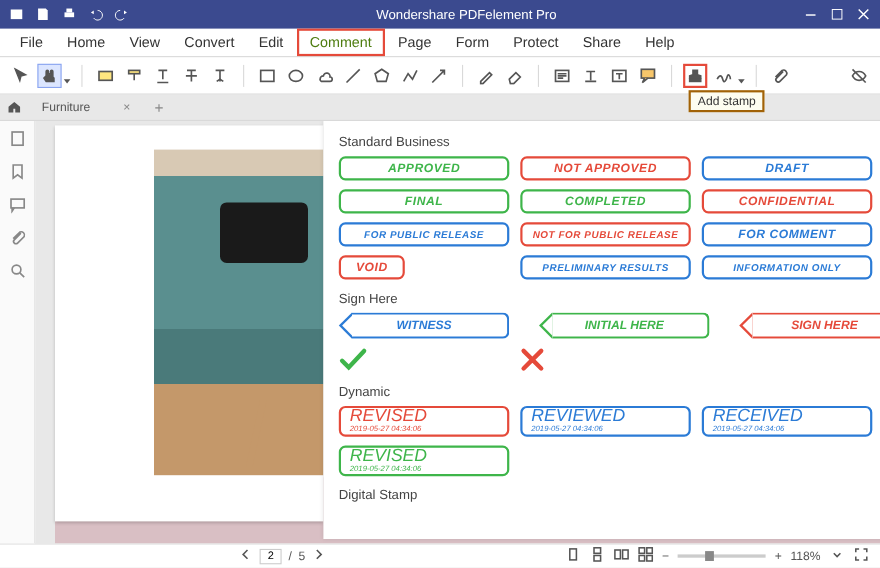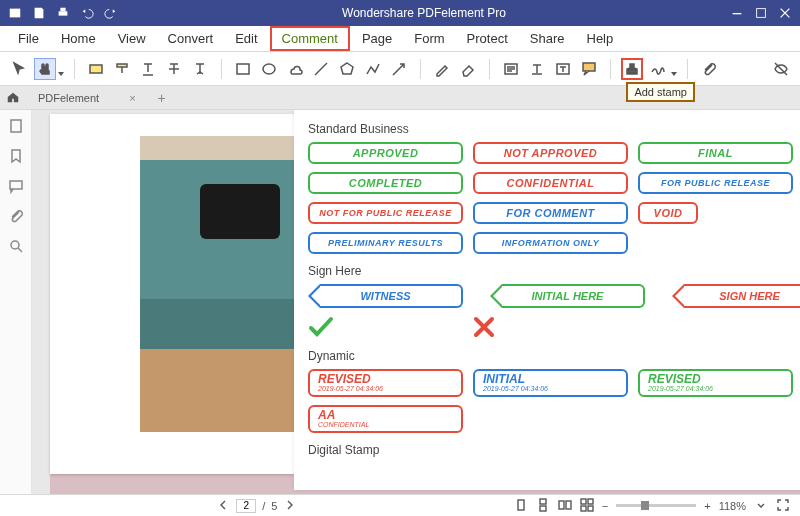--- a/index.html
+++ b/index.html
@@ -71,21 +71,21 @@
   .arrow-stamp::after { content:""; position:absolute; left:3px; top:3px; width:0; height:0; border-top:9px solid transparent; border-bottom:9px solid transparent; border-right:9px solid #fff; }
   .arrow-stamp.green { color:#3eb54a; } .arrow-stamp.green .body { border-color:#3eb54a; } .arrow-stamp.green::before { border-right-color:#3eb54a; }
   .arrow-stamp.red   { color:#e54a3a; } .arrow-stamp.red   .body { border-color:#e54a3a; } .arrow-stamp.red::before   { border-right-color:#e54a3a; }
   .arrow-stamp.blue  { color:#2b7bd6; } .arrow-stamp.blue  .body { border-color:#2b7bd6; } .arrow-stamp.blue::before  { border-right-color:#2b7bd6; }
 
   .mark-row { display:grid; grid-template-columns: repeat(3, 155px); gap:8px 10px; margin-bottom:8px; }
   .checkmark svg { width:26px; height:22px; }
   .xmark svg { width:22px; height:22px; }
 
   .dyn-stamp { height:28px; border:2px solid; border-radius:6px; padding:2px 8px; display:flex; flex-direction:column; justify-content:center; }
-  .dyn-stamp .dtitle { font-size:12px; font-weight:bold; font-style:italic; line-height:1; }
+  .dyn-stamp .dtitle { font-size:16px; font-weight:normal; font-style:italic; line-height:1; }
   .dyn-stamp .ddate  { font-size:7px; font-style:italic; line-height:1.2; }
   .dyn-stamp.red   { border-color:#e54a3a; color:#e54a3a; }
   .dyn-stamp.blue  { border-color:#2b7bd6; color:#2b7bd6; }
   .dyn-stamp.green { border-color:#3eb54a; color:#3eb54a; }
 
   
   .statusbar { height:22px; border-top:1px solid #d9d9d9; display:flex; align-items:center; padding:0 10px; font-size:11px; color:#555; gap:10px; }
   .statusbar .center { flex:1; display:flex; justify-content:center; align-items:center; gap:6px; }
   .statusbar .right { display:flex; align-items:center; gap:8px; }
   .page-input { width:20px; height:14px; border:1px solid #ccc; text-align:center; font-size:10px; }
@@ -311,21 +311,21 @@
       </svg>
     </div>
   <div class="tooltip">Add stamp</div>
 </div>
 
 <div class="tabstrip">
   <span class="home-icon"><svg viewBox="0 0 16 16" width="14" height="14">
         <path d="M2 8l6-5 6 5v6H9v-4H7v4H2z" fill="#555"></path>
       </svg></span>
   <div class="tab">
-    <span>PDFelement</span>
+    <span>Furniture</span>
     <span class="tab-close">×</span>
   </div>
   <span class="tab-add">+</span>
 </div>
 
 <div class="main">
   <div class="sidebar">
     <span class="sicon"><svg viewBox="0 0 16 16">
           <rect x="3" y="2" width="10" height="12"></rect>
         </svg></span>
@@ -351,20 +351,21 @@
       <div class="photo"></div>
       <div class="pillow"></div>
       <div class="leg"></div>
     </div>
 
     <div class="stamp-panel">
       <div class="stamp-section-title">Standard Business</div>
       <div class="stamp-grid">
         <div class="stamp green">APPROVED</div>
         <div class="stamp red">NOT APPROVED</div>
+        <div class="stamp blue">DRAFT</div>
         <div class="stamp green">FINAL</div>
         <div class="stamp green">COMPLETED</div>
         <div class="stamp red">CONFIDENTIAL</div>
         <div class="stamp blue sm">FOR PUBLIC RELEASE</div>
         <div class="stamp red sm">NOT FOR PUBLIC RELEASE</div>
         <div class="stamp blue">FOR COMMENT</div>
         <div class="stamp red" style="width:60px">VOID</div>
         <div class="stamp blue sm">PRELIMINARY RESULTS</div>
         <div class="stamp blue sm">INFORMATION ONLY</div>
       </div>
@@ -394,31 +395,31 @@
         <div></div>
       </div>
 
       <div class="stamp-section-title">Dynamic</div>
       <div class="stamp-grid">
         <div class="dyn-stamp red">
           <div class="dtitle">REVISED</div>
           <div class="ddate">2019-05-27 04:34:06</div>
         </div>
         <div class="dyn-stamp blue">
-          <div class="dtitle">INITIAL</div>
+          <div class="dtitle">REVIEWED</div>
+          <div class="ddate">2019-05-27 04:34:06</div>
+        </div>
+        <div class="dyn-stamp blue">
+          <div class="dtitle">RECEIVED</div>
           <div class="ddate">2019-05-27 04:34:06</div>
         </div>
         <div class="dyn-stamp green">
           <div class="dtitle">REVISED</div>
           <div class="ddate">2019-05-27 04:34:06</div>
         </div>
-        <div class="dyn-stamp red">
-          <div class="dtitle">AA</div>
-          <div class="ddate">CONFIDENTIAL</div>
-        </div>
       </div>
 
       <div class="stamp-section-title">Digital Stamp</div>
     </div>
   </div>
 </div>
 
 <div class="statusbar">
   <div class="center">
     <span class="viewbtn"><svg viewBox="0 0 14 14">

